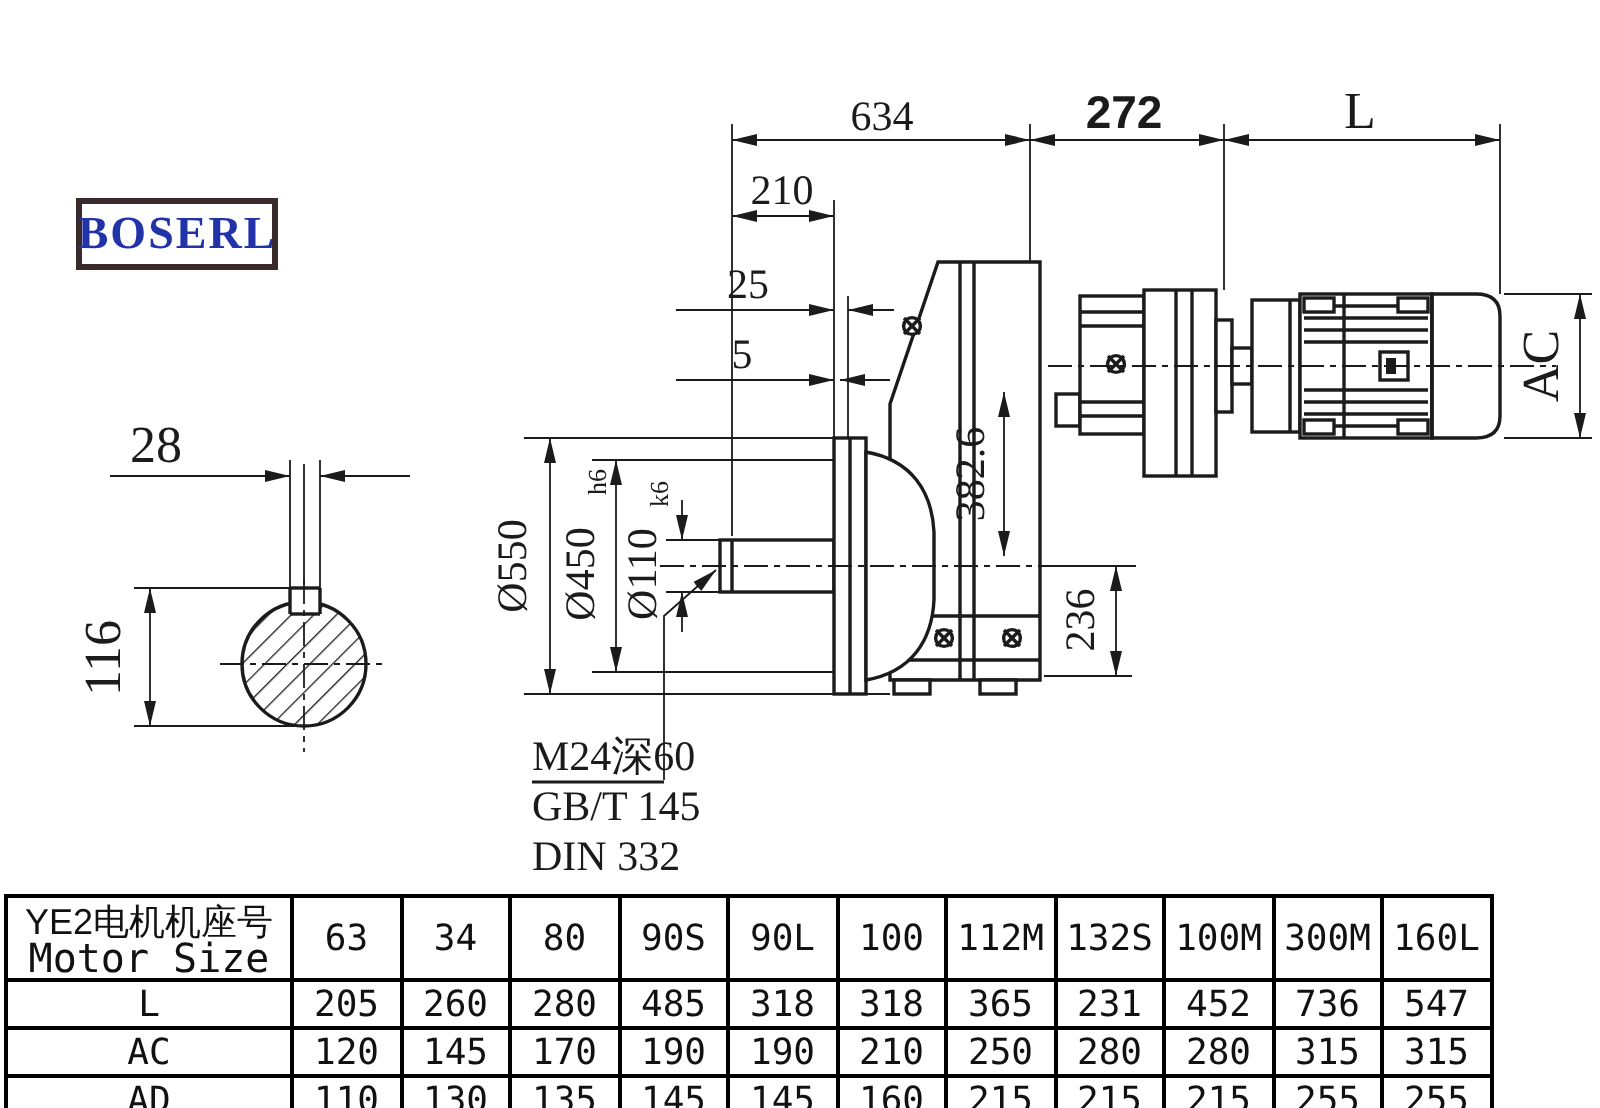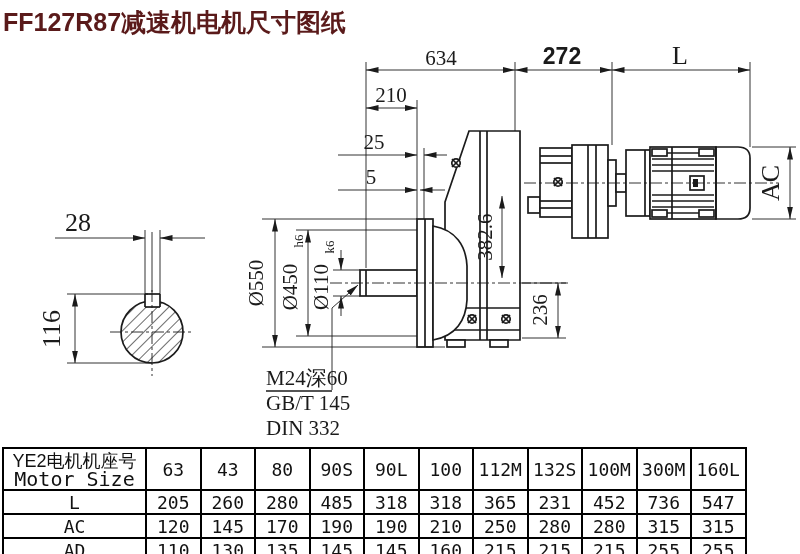--- a/index.html
+++ b/index.html
@@ -28,22 +28,24 @@
                padding:0;height:22px;}
   #dimtable td.hd{height:40px;}
   .hcn{font-family:"Liberation Sans",sans-serif;font-size:18px;line-height:20px;}
   .hen{font-family:"DejaVu Sans Mono",monospace;font-size:20px;line-height:17px;}
 </style>
 </head>
 <body>
 
 <div id="stage">
 
-  <div id="title">FF127R87减速机电机尺寸图纸</div>
-
+
+  <div id="logo">
+    <span>BOSERL</span>
+  </div>
 
   <svg id="draw" width="800" height="554" viewBox="0 0 800 554">
     <defs>
       <marker id="arr" viewBox="0 0 13 8" markerWidth="13" markerHeight="8" refX="12.5" refY="4" orient="auto-start-reverse" markerUnits="userSpaceOnUse">
         <path d="M12.5,4 L0,1 L0,7 Z" fill="#1b1b1b"></path>
       </marker>
       <pattern id="hatch" patternUnits="userSpaceOnUse" width="8" height="8" patternTransform="rotate(45)">
         <rect x="0" y="0" width="8" height="8" fill="#ffffff"></rect>
         <line x1="0" y1="0" x2="0" y2="8" stroke="#1b1b1b" stroke-width="1.3"></line>
       </pattern>
@@ -241,21 +243,21 @@
       <col style="width:143px">
       <col span="11" style="width:54.5px">
     </colgroup>
     <tbody>
         <tr>
       <td class="hd">
         <div class="hcn">YE2电机机座号</div>
         <div class="hen">Motor Size</div>
       </td>
       <td>63</td>
-      <td>43</td>
+      <td>34</td>
       <td>80</td>
       <td>90S</td>
       <td>90L</td>
       <td>100</td>
       <td>112M</td>
       <td>132S</td>
       <td>100M</td>
       <td>300M</td>
       <td>160L</td>
     </tr>

